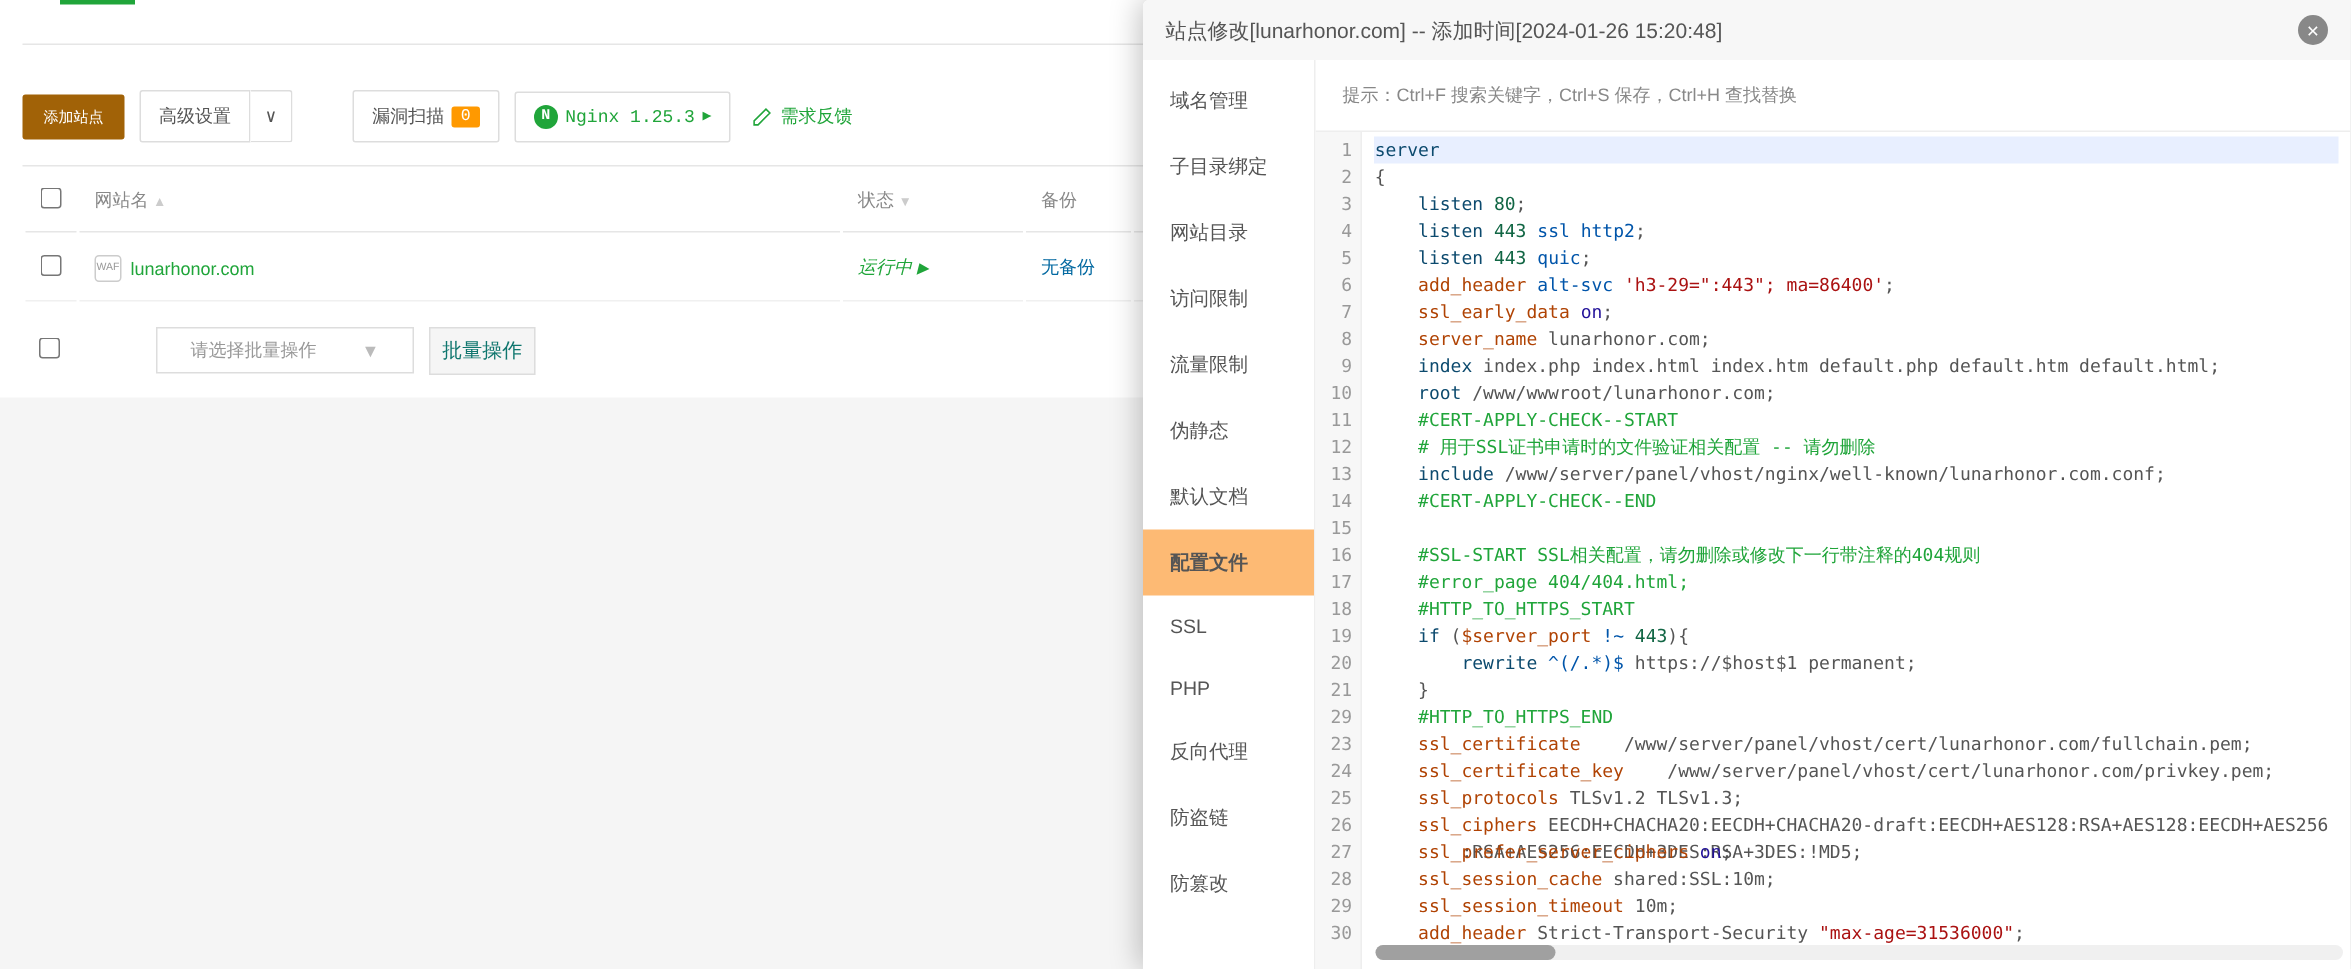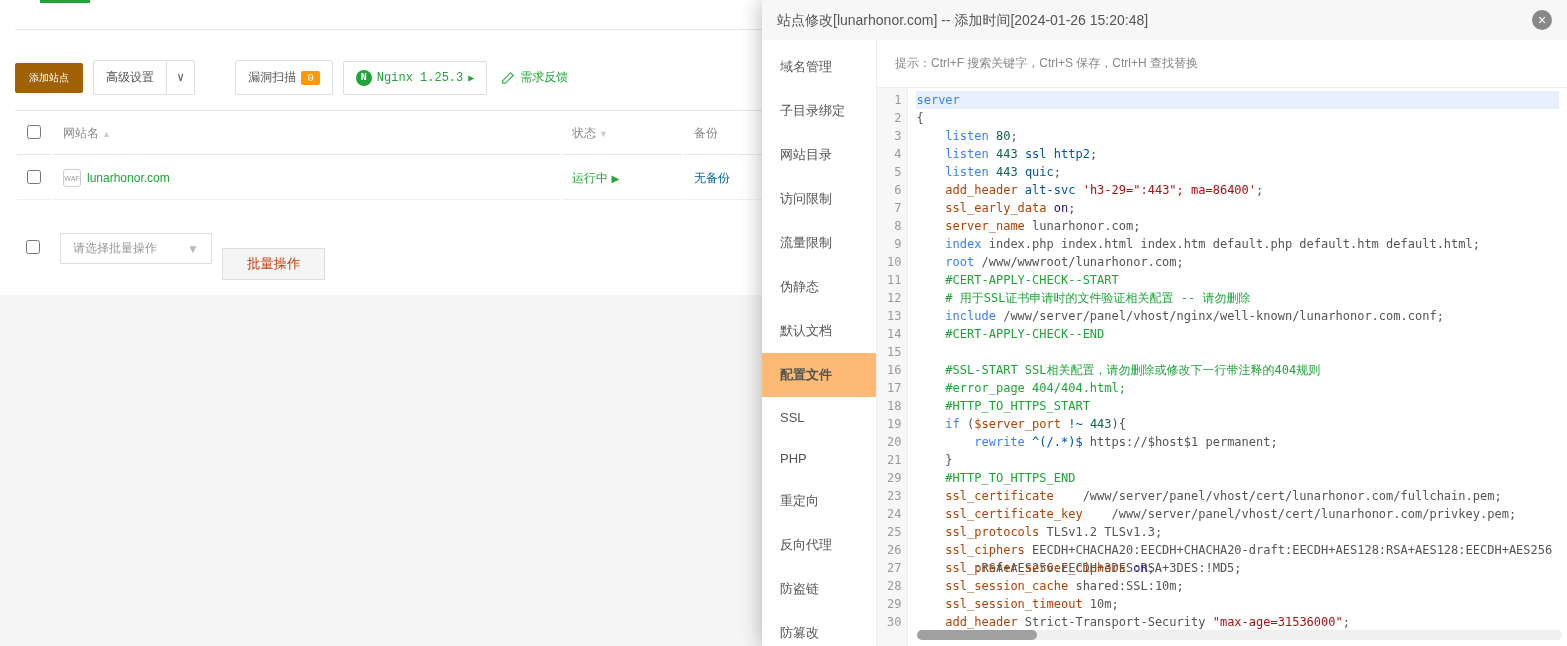--- a/index.html
+++ b/index.html
@@ -23,49 +23,49 @@
     
     .table { width: 100%; }
     .table th { text-align: left; padding: 12px 10px; border-bottom: 1px solid #e6e6e6; color: #888; font-weight: normal; font-size: 12px; }
     .table td { padding: 12px 10px; border-bottom: 1px solid #f0f0f0; font-size: 12px; }
     .table th:first-child, .table td:first-child { width: 30px; text-align: center; }
     .sortable { cursor: pointer; }
     .sort-icon { color: #ccc; font-size: 9px; margin-left: 3px; }
     .row-checkbox { width: 14px; height: 14px; }
     .site-name { color: #20a53a; display: inline-flex; align-items: center; gap: 6px; }
     .waf-icon { display: inline-flex; width: 18px; height: 18px; border: 1px solid #ccc; border-radius: 3px; align-items: center; justify-content: center; font-size: 7px; color: #999; }
-    .status-running { color: #20a53a; }
+    .status-running { color: #20a53a; font-style: italic; }
     .backup-none { color: #0369a1; }
     .root-path { color: #20a53a; }
     .view-traffic { color: #20a53a; }
     
     .batch-bar { padding: 15px 0; display: flex; align-items: center; gap: 10px; }
     .batch-checkbox-wrap { width: 35px; text-align: center; }
-    .select-batch { border: 1px solid #ddd; padding: 6px 12px; background: #fff; color: #999; display: flex; align-items: center; gap: 30px; cursor: pointer; }
-    .btn-disabled { border: 1px solid #ddd; padding: 6px 24px; background: #f5f5f5; color: #c2410c; cursor: not-allowed; margin-top: 31px; }
+    .select-batch { border: 1px solid #ddd; padding: 6px 22px; background: #fff; color: #999; display: flex; align-items: center; gap: 30px; cursor: pointer; margin-left: 44px; }
+    .btn-disabled { border: 1px solid #ddd; padding: 6px 8px; background: #f5f5f5; color: #0f766e; cursor: not-allowed; }
     
     .modal-overlay { position: absolute; top: 0; left: 0; right: 0; bottom: 0; }
     .modal { position: absolute; top: 0; right: 0; width: 805px; height: 646px; background: #fff; box-shadow: -2px 0 20px rgba(0,0,0,0.25); border-radius: 4px 0 0 0; display: flex; flex-direction: column; }
     .modal-header { background: #f7f7f7; padding: 10px 15px; font-size: 14px; color: #555; display: flex; justify-content: space-between; align-items: flex-end; border-radius: 4px 0 0 0; }
     .modal-close { width: 20px; height: 20px; border-radius: 50%; background: #888; color: #fff; display: flex; align-items: center; justify-content: center; cursor: pointer; font-size: 14px; }
     .modal-body { display: flex; flex: 1; overflow: hidden; }
     .modal-sidebar { width: 115px; border-right: 1px solid #eee; overflow-y: auto; padding-top: 5px; }
     .sidebar-item { padding: 13px 18px; cursor: pointer; font-size: 13px; color: #555; }
     .sidebar-item.active { background: #fdba74; font-weight: bold; }
     .modal-main { flex: 1; display: flex; flex-direction: column; overflow: hidden; }
     .hint-text { padding: 15px 18px; color: #888; font-size: 12px; }
     
     .code-editor { flex: 1; display: flex; overflow: hidden; border-top: 1px solid #eee; font-family: Consolas, Monaco, monospace; font-size: 12px; position: relative; }
     .gutter { background: #f7f7f7; color: #999; text-align: right; padding: 3px 6px 3px 10px; line-height: 18px; user-select: none; border-right: 1px solid #eee; }
     .gutter div { height: 18px; }
     .code-lines { flex: 1; padding: 3px 8px; line-height: 18px; overflow-x: auto; white-space: pre; background: #fff; }
     .code-lines > div { height: 18px; }
     .code-lines .line1 { background: rgba(100,150,255,0.15); }
     
-    .c-kw { color: #3b82f6; }
+    .c-kw { color: #0c4a6e; }
     .c-num { color: #164; }
     .c-str { color: #a11; }
     .c-atom { color: #219; }
     .c-prop { color: #05a; }
     .c-var { color: #b04304; }
     .c-cmt { color: #20a53a; }
     
     .hscroll { position: absolute; bottom: 6px; left: 40px; right: 5px; height: 10px; background: #f0f0f0; border-radius: 5px; }
     .hscroll-thumb { height: 100%; width: 120px; background: #a0a0a0; margin-left: 0; border-radius: 5px; }
   </style>
@@ -148,21 +148,20 @@
           <div class="sidebar-item">域名管理</div>
           <div class="sidebar-item">子目录绑定</div>
           <div class="sidebar-item">网站目录</div>
           <div class="sidebar-item">访问限制</div>
           <div class="sidebar-item">流量限制</div>
           <div class="sidebar-item">伪静态</div>
           <div class="sidebar-item">默认文档</div>
           <div class="sidebar-item active">配置文件</div>
           <div class="sidebar-item">SSL</div>
           <div class="sidebar-item">PHP</div>
-          <div class="sidebar-item">重定向</div>
           <div class="sidebar-item">反向代理</div>
           <div class="sidebar-item">防盗链</div>
           <div class="sidebar-item">防篡改</div>
         </div>
       <div class="modal-main">
         <div class="hint-text">提示：Ctrl+F 搜索关键字，Ctrl+S 保存，Ctrl+H 查找替换</div>
         <div class="code-editor">
           <div class="gutter" id="gutter">
               <div>1</div>
               <div>2</div>

